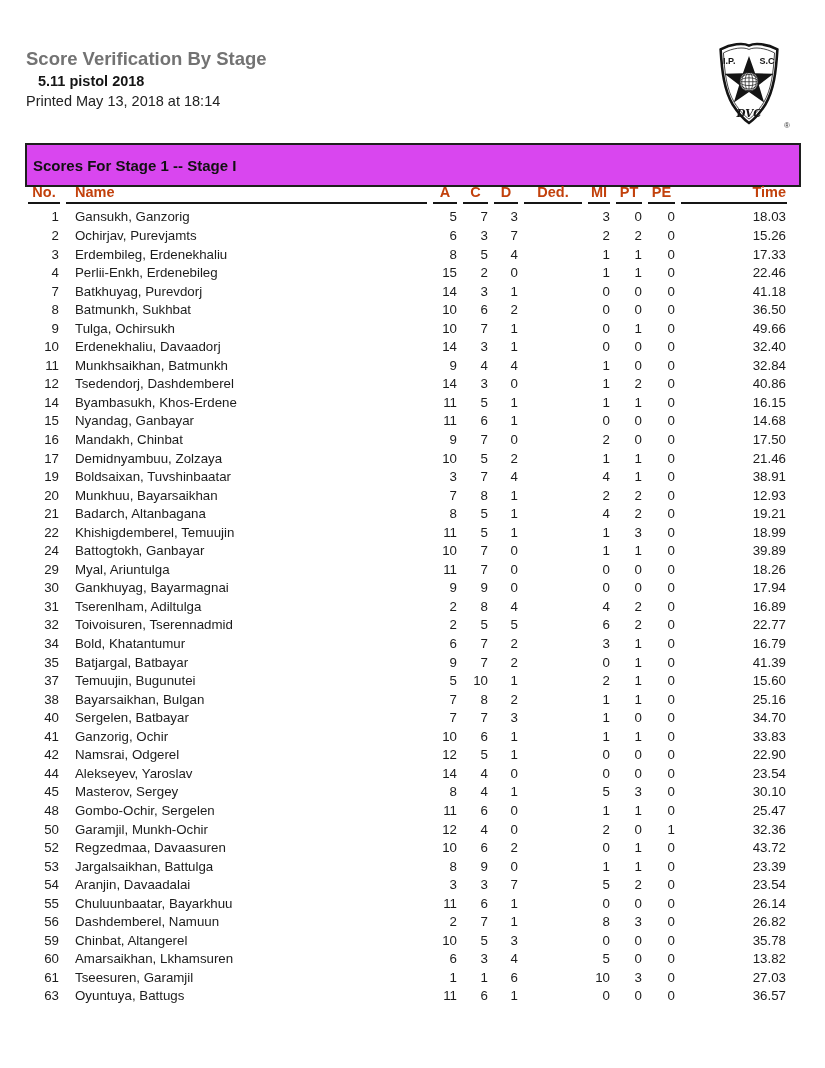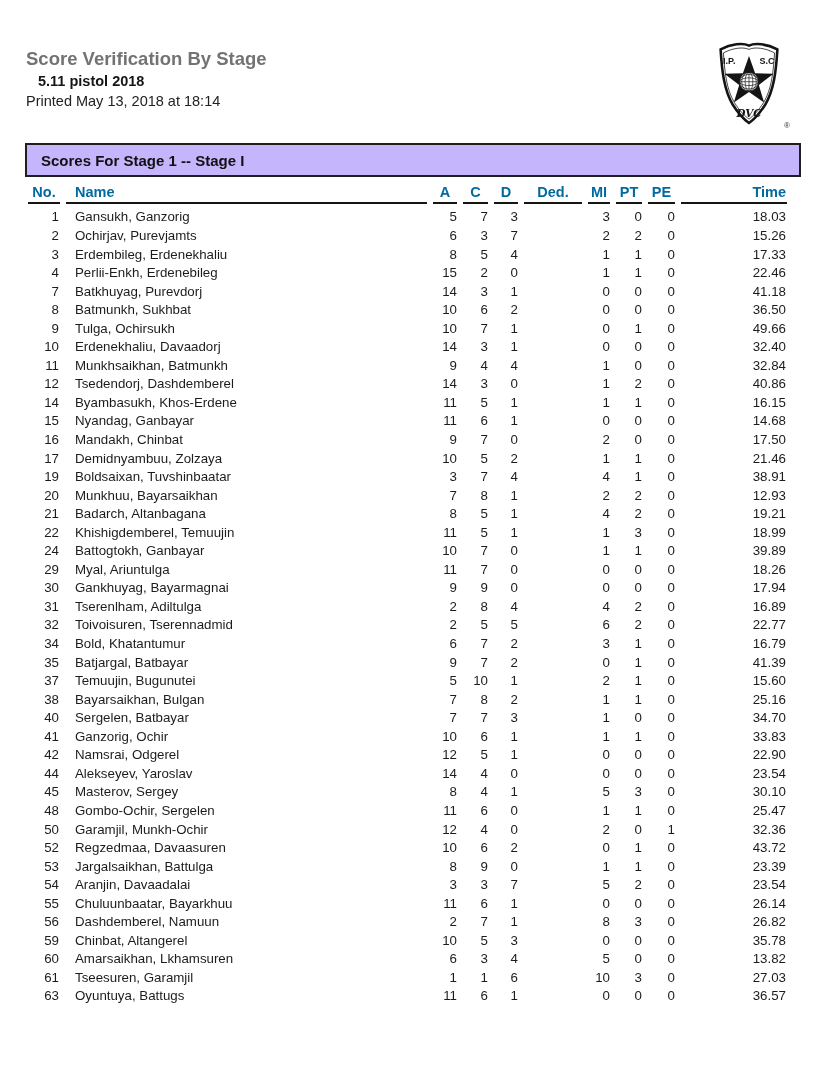--- a/index.html
+++ b/index.html
@@ -16,33 +16,33 @@
   .match-title { margin:4px 0 0 12px; font-size:14.5px; font-weight:700; line-height:16px; color:#151515; }
   .printed-line { margin-top:4px; font-size:14.5px; font-weight:400; line-height:16px; color:#222; }
 
   
   .logo { position:absolute; left:714px; top:40px; width:70px; height:86px; }
   .logo svg { display:block; width:70px; height:86px; }
   .reg-mark { position:absolute; right:-6px; bottom:-4px; font-size:8px; color:#333; }
 
   
   .section-bar {
-    position:absolute; left:25px; top:143px; width:776px; height:34px;
-    box-sizing:border-box; border:2px solid #1f1f1f; background:#c4b5fd;
-    display:flex; align-items:center; padding-left:14px;
+    position:absolute; left:25px; top:143px; width:776px; height:44px;
+    box-sizing:border-box; border:2px solid #1f1f1f; background:#d946ef;
+    display:flex; align-items:center; padding-left:6px;
     font-size:15px; font-weight:700; color:#111;
   }
 
   
   table.scores {
     position:absolute; left:25px; top:175px; width:765px;
     border-collapse:collapse; table-layout:fixed;
   }
   .scores th {
-    font-size:14.5px; font-weight:700; color:#0369a1;
+    font-size:14.5px; font-weight:700; color:#c2410c;
     padding:0 3px; height:29px; vertical-align:bottom; white-space:nowrap;
   }
   .scores th .hl { border-bottom:2px solid #151515; padding-bottom:2px; }
   .scores th.h-name .hl { text-align:left; padding-left:9px; }
   .scores th.h-time .hl { text-align:right; padding-right:1px; }
   .scores th.h-mid .hl { text-align:center; }
   .scores td {
     font-size:13.3px; color:#1c1c1c; line-height:18.55px; height:18.55px;
     padding:0 3px; white-space:nowrap; overflow:hidden;
   }

